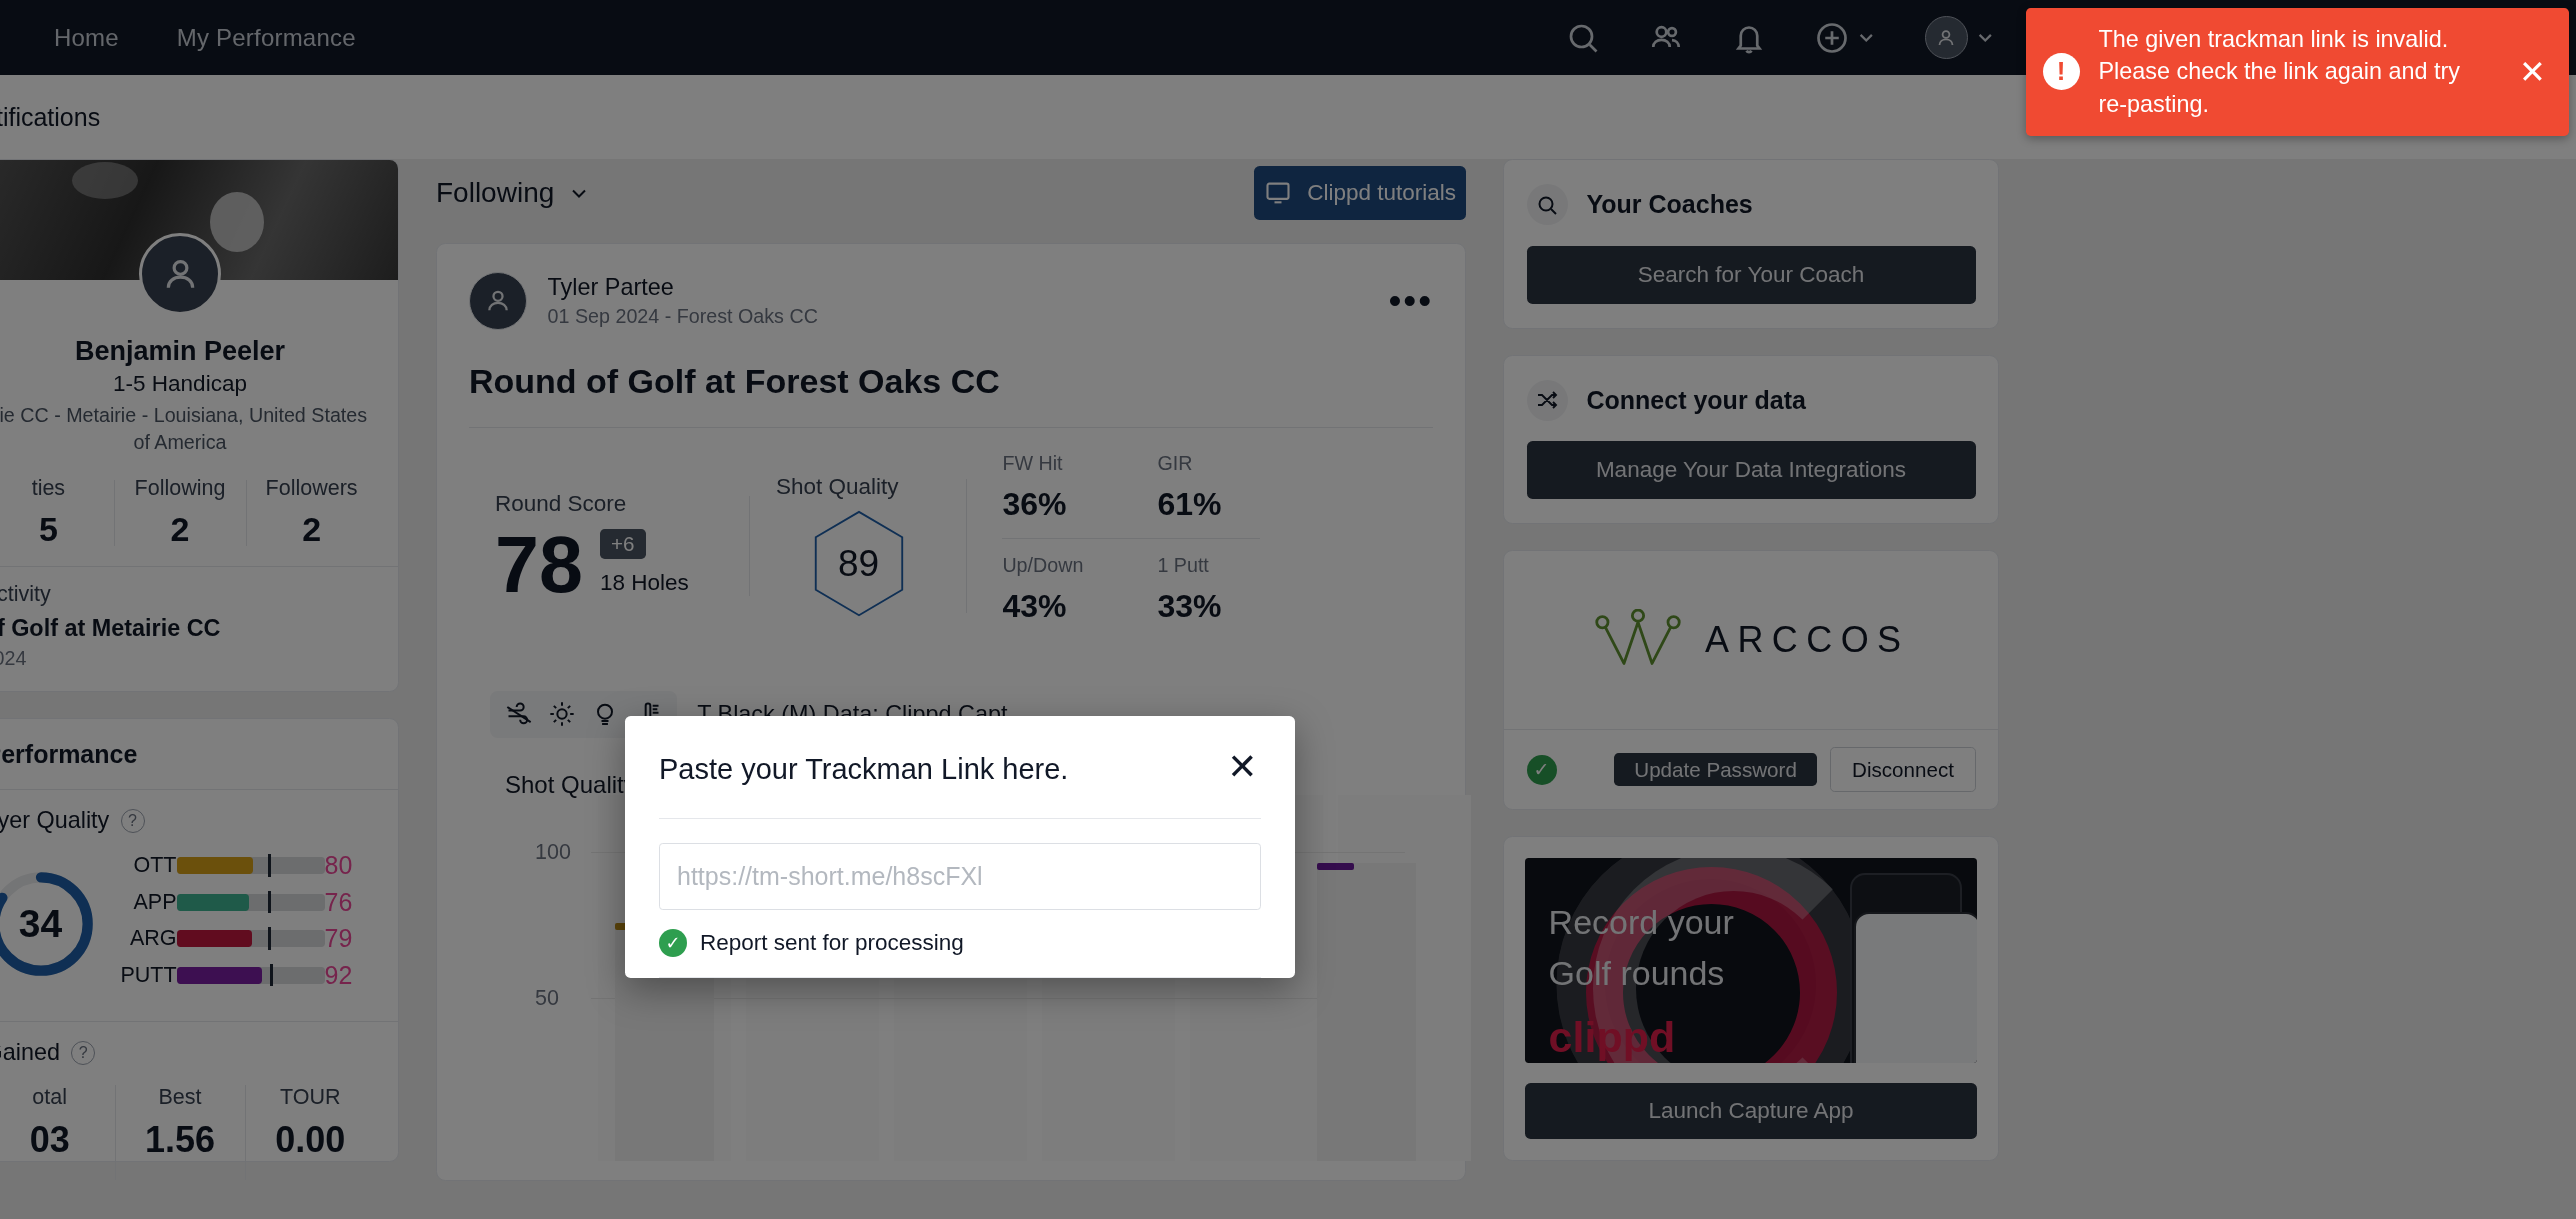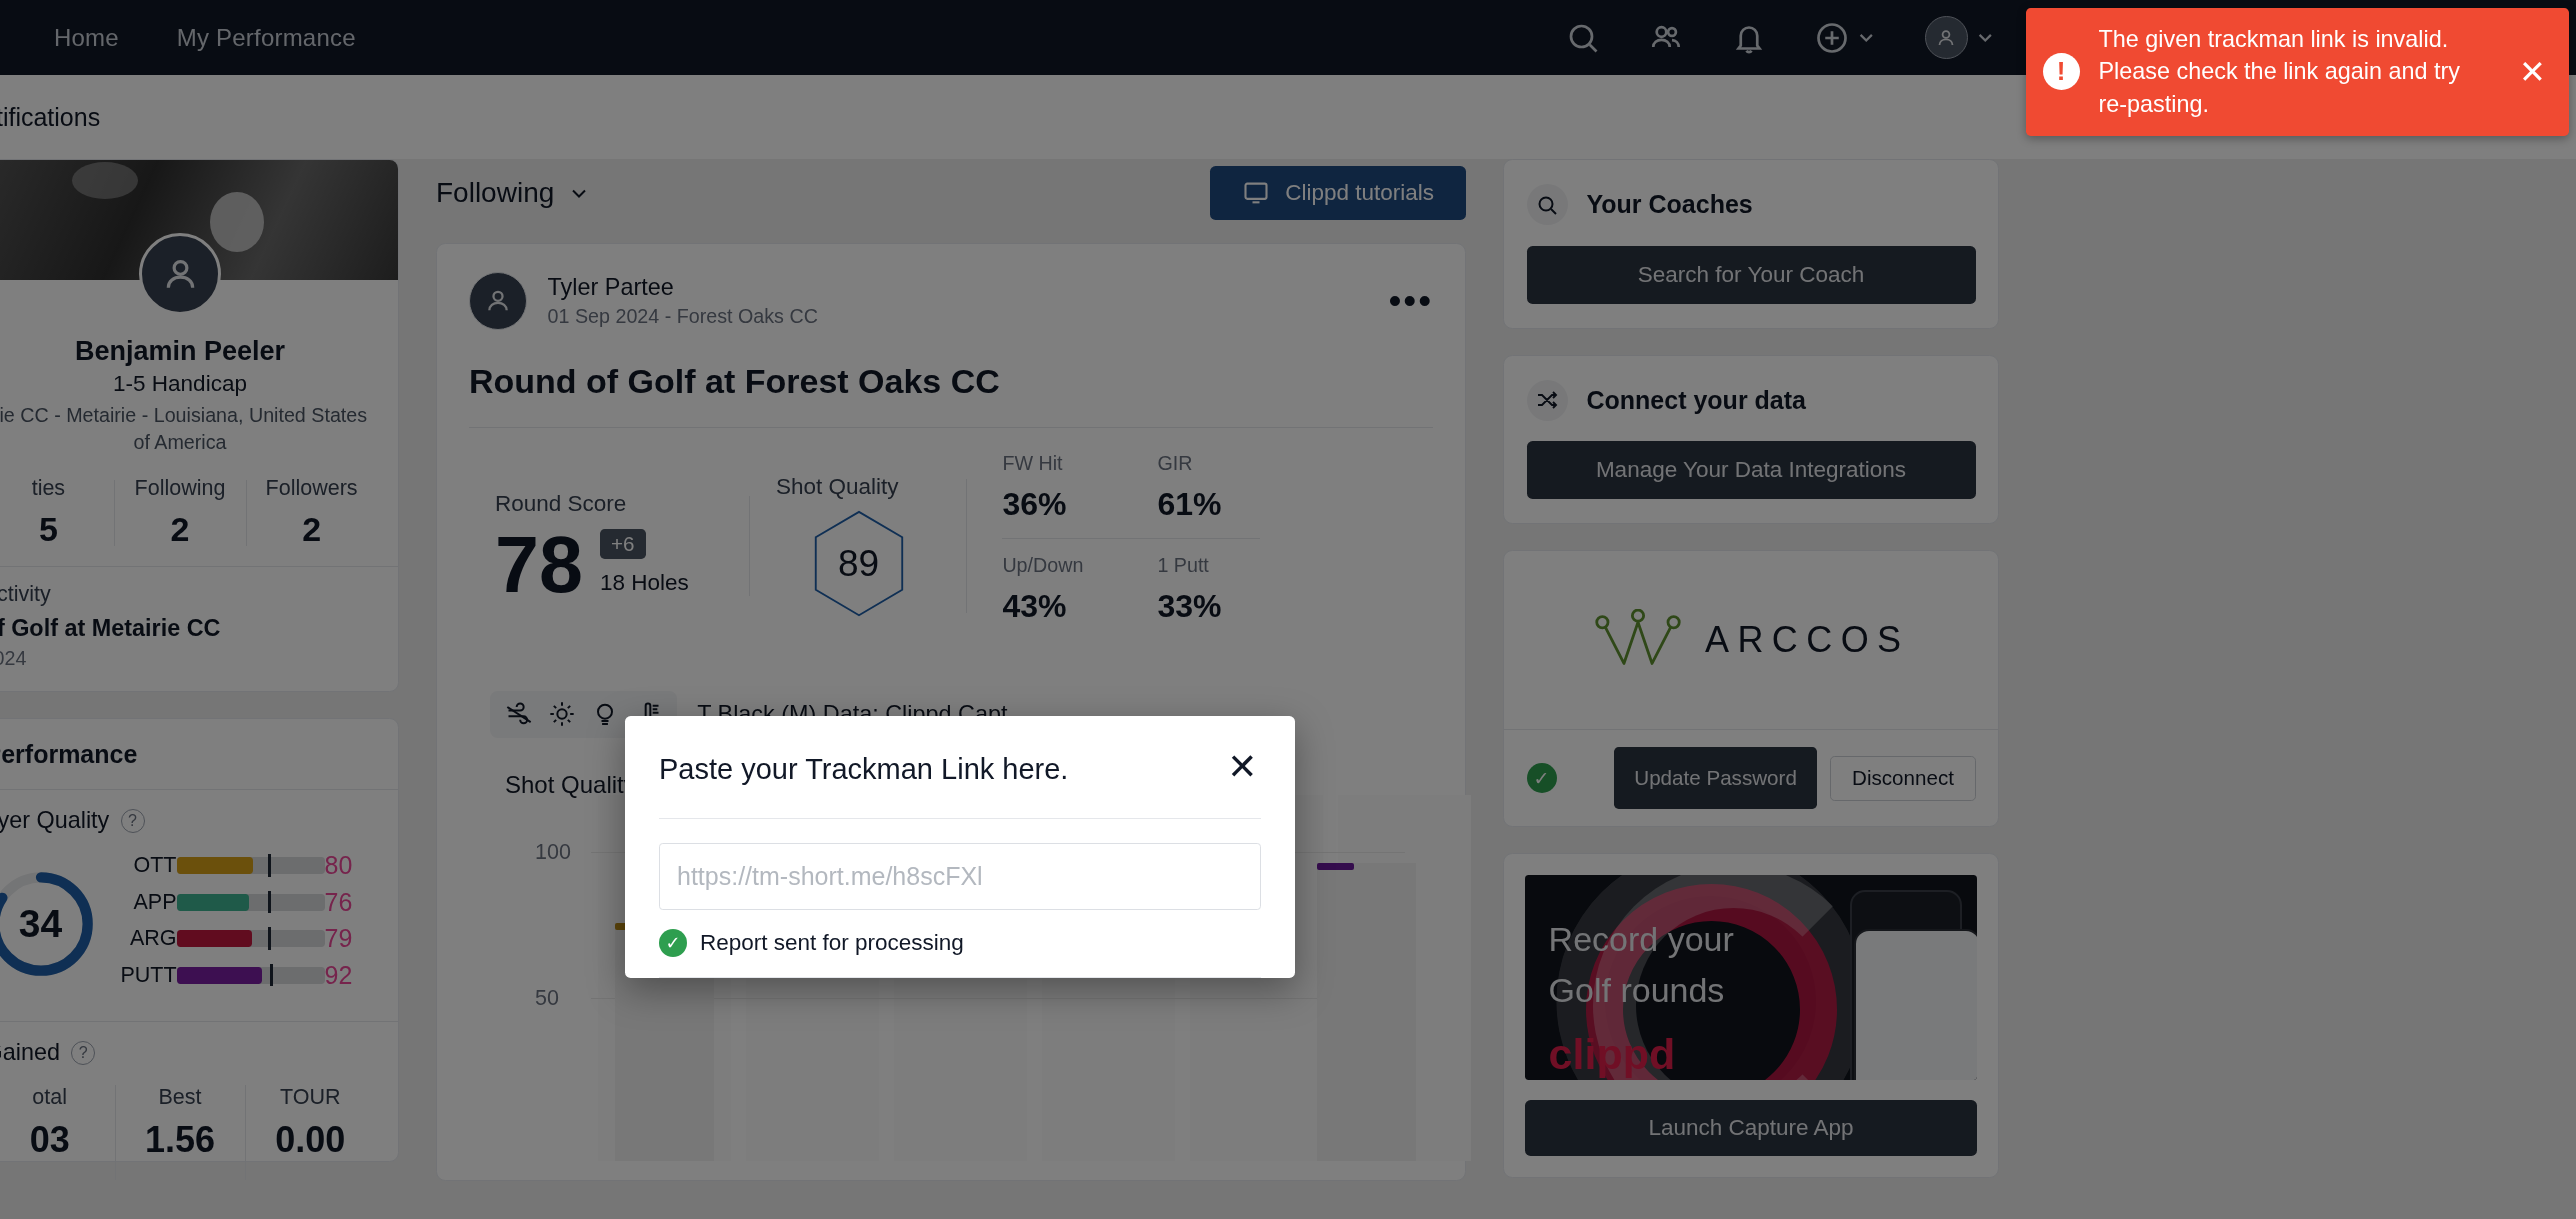--- a/index.html
+++ b/index.html
@@ -99,21 +99,21 @@
   .sg-cell + .sg-cell:before{content:"";position:absolute;left:0;top:0;bottom:-19px;width:0.9px;background:#e5e7eb;}
   .sg-lab { font-size:21.5px; color:#374151; }
   .sg-val { font-size:36px; font-weight:bold; color:#111827; margin-top:9.4px; }
 
   
   .feed-head { display:flex; align-items:center; height:67px; }
   .following { display:flex; align-items:center; gap:13px; font-size:28px; color:#111827; cursor:pointer; }
   .following svg{width:24px;height:24px;color:#111827;}
   .feed-head .sp{flex:1;}
   .tut-btn { background:#1e4a80; color:#fff; border:none; border-radius:5.6px; height:54px;
-             padding:0 32px; display:flex; align-items:center; gap:15px; font-size:22.5px; cursor:pointer; }
+             padding:0 10px; display:flex; align-items:center; gap:15px; font-size:22.5px; cursor:pointer; }
   .tut-btn svg{width:28px;height:28px;}
   .post { margin-top:17px; padding:28px 32px 0; }
   .post-head { display:flex; align-items:center; }
   .post-av { width:58px;height:58px;border-radius:50%;background:#374151;border:1.9px solid #e5e7eb;
              display:flex;align-items:center;justify-content:center;color:#e5e7eb; }
   .post-av svg{width:32px;height:32px;}
   .post-meta{ margin-left:20.6px; }
   .post-user{ font-size:23.4px; color:#111827; }
   .post-sub { font-size:19.7px; color:#6b7280; margin-top:4.7px; }
   .post-head .sp{flex:1;}
@@ -163,21 +163,21 @@
   .r-title{ font-size:25px; font-weight:bold; color:#111827; }
   .r-btn { margin-top:20.6px; width:100%; height:58px; background:#2b3440; color:#e5e7eb;
            border:none; border-radius:5.6px; font-size:22.5px; cursor:pointer; }
   .arccos-card { padding:0; margin-bottom:26px; }
   .arccos-logo { height:178px; display:flex; align-items:center; justify-content:center; gap:22.5px; }
   .arccos-word { font-size:36px; letter-spacing:8.4px; color:#111827; }
   .arccos-foot { border-top:0.9px solid #e5e7eb; padding:17px 22.5px; display:flex; align-items:center; }
   .ok-dot { width:30px;height:30px;border-radius:50%;background:#2e9e4f;color:#fff;
             display:flex;align-items:center;justify-content:center;font-size:19px; }
   .arccos-foot .sp{flex:1;}
-  .btn-dark { background:#2b3440;color:#e5e7eb;border:none;border-radius:4.7px;height:62px;padding:0 20.6px;font-size:20.6px;cursor:pointer;}
+  .btn-dark { background:#2b3440;color:#e5e7eb;border:none;border-radius:4.7px;height:33px;padding:0 20.6px;font-size:20.6px;cursor:pointer;}
   .btn-out  { background:#fff;color:#111827;border:0.9px solid #cdd1d6;border-radius:4.7px;height:45px;padding:0 20.6px;font-size:20.6px;margin-left:13px;cursor:pointer;}
   .promo-card { padding:20.6px; }
   .promo-img { position:relative; height:205px; border-radius:3.7px; overflow:hidden;
                background:#10141c; }
   .promo-c { position:absolute; right:112px; top:-28px; width:309px;height:309px;border-radius:50%;
              border:49px solid rgba(255,255,255,.16); clip-path: inset(0 0 0 0 round 50%); }
   .promo-c2{ position:absolute; right:140px; top:9.4px; width:251px;height:251px;border-radius:50%;
              border:37px solid rgba(200,24,70,.85); }
   .promo-c3{ position:absolute; right:103px; top:-9.4px; width:281px;height:281px;border-radius:50%;
              border:43px solid rgba(255,255,255,.25); border-right-color:transparent; }

